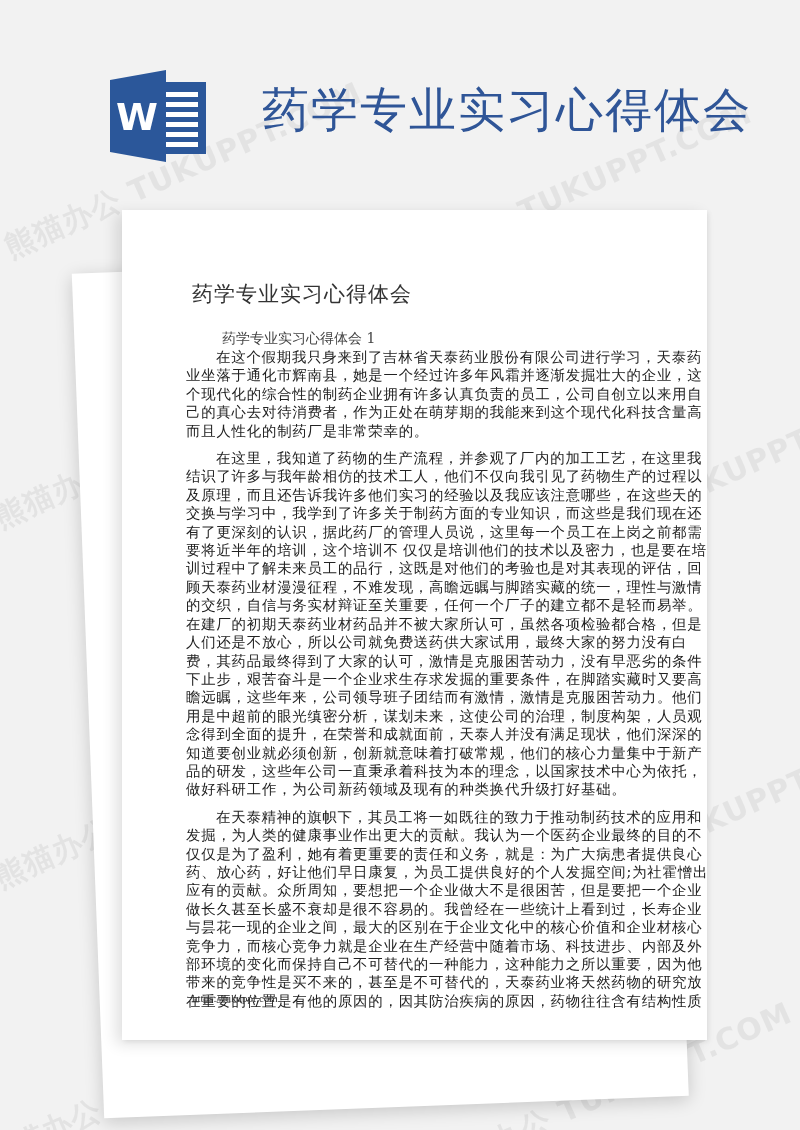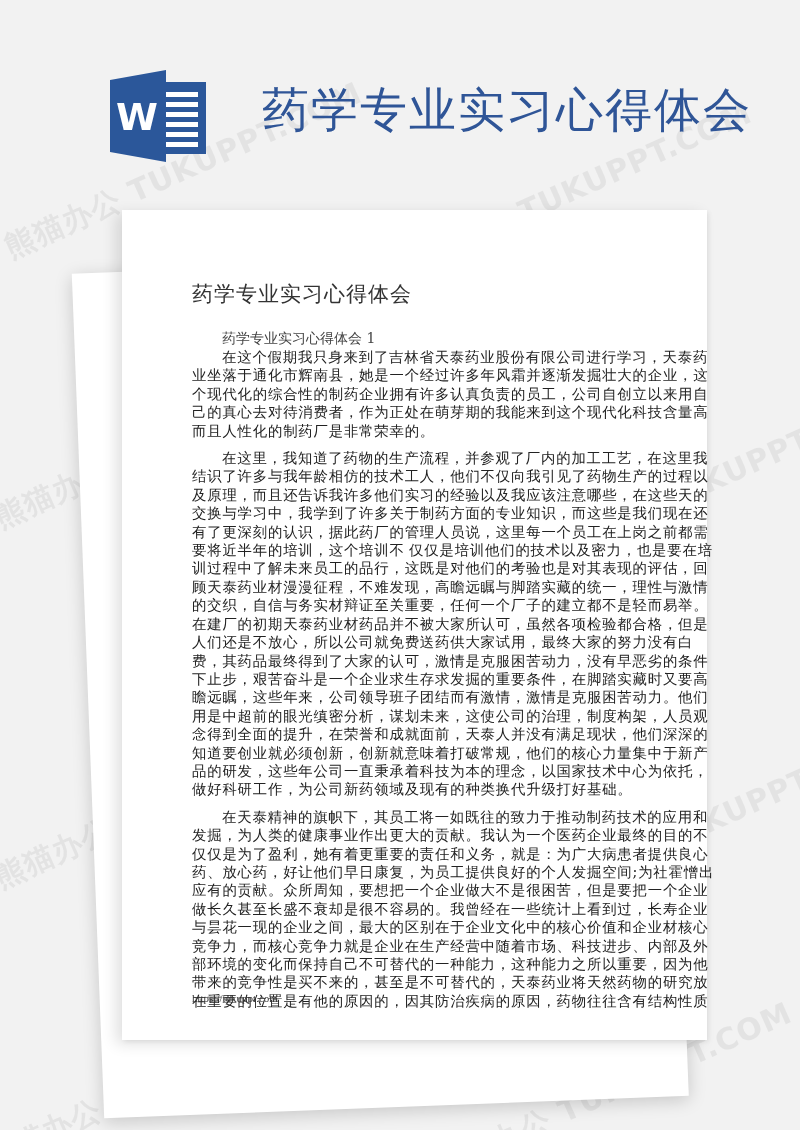--- a/index.html
+++ b/index.html
@@ -47,21 +47,21 @@
       position: absolute; left: 70px; top: 70px;
       font-family: "DejaVu Sans", sans-serif;
       font-size: 21px; color: #333; letter-spacing: 1px;
     }
     .doc-subtitle {
       position: absolute; left: 70px; top: 120px;
       font-size: 14px; color: #444;
       text-indent: 30px;
     }
     .body-text {
-      position: absolute; left: 70px; top: 140px; width: 445px;
+      position: absolute; left: 64px; top: 140px; width: 445px;
       font-size: 14.4px; line-height: 18.4px; color: #222;
       letter-spacing: 0.8px;
     }
     .para { margin: 0 0 9px 0; }
     .para.tight { margin-bottom: 0; font-family: Liberation Serif, serif; }
     .line { display: block; white-space: nowrap; }
     .line.indent { padding-left: 30px; }
     .footer-url {
       position: absolute; left: 70px; top: 782px;
       font-family: Liberation Serif, serif;

